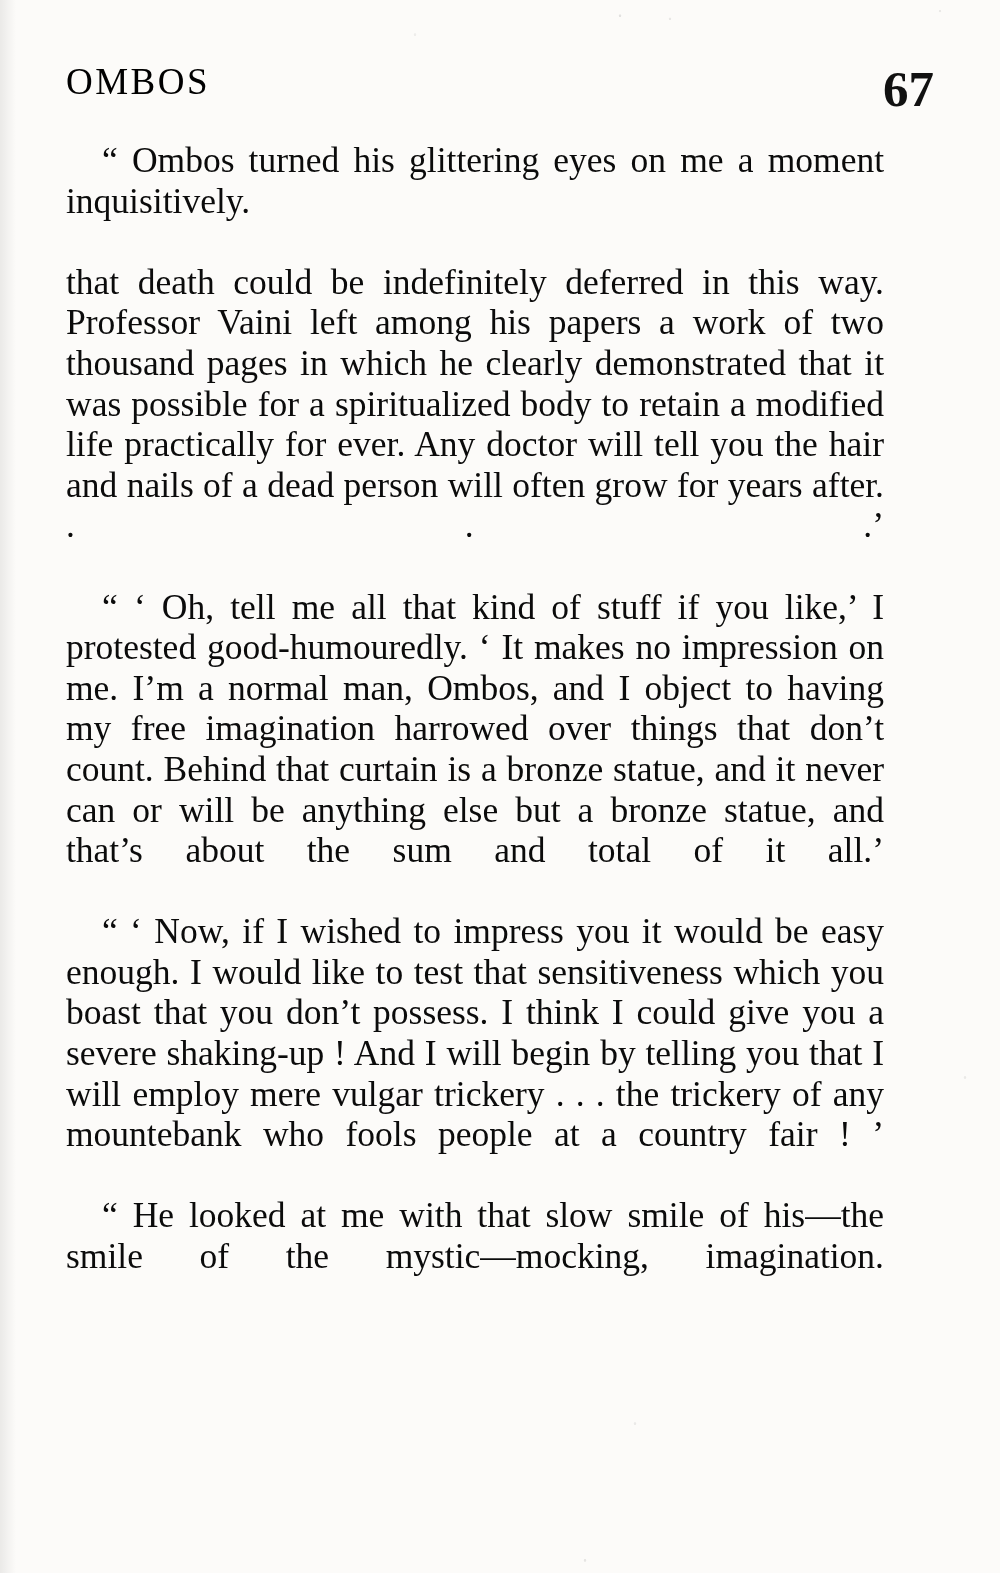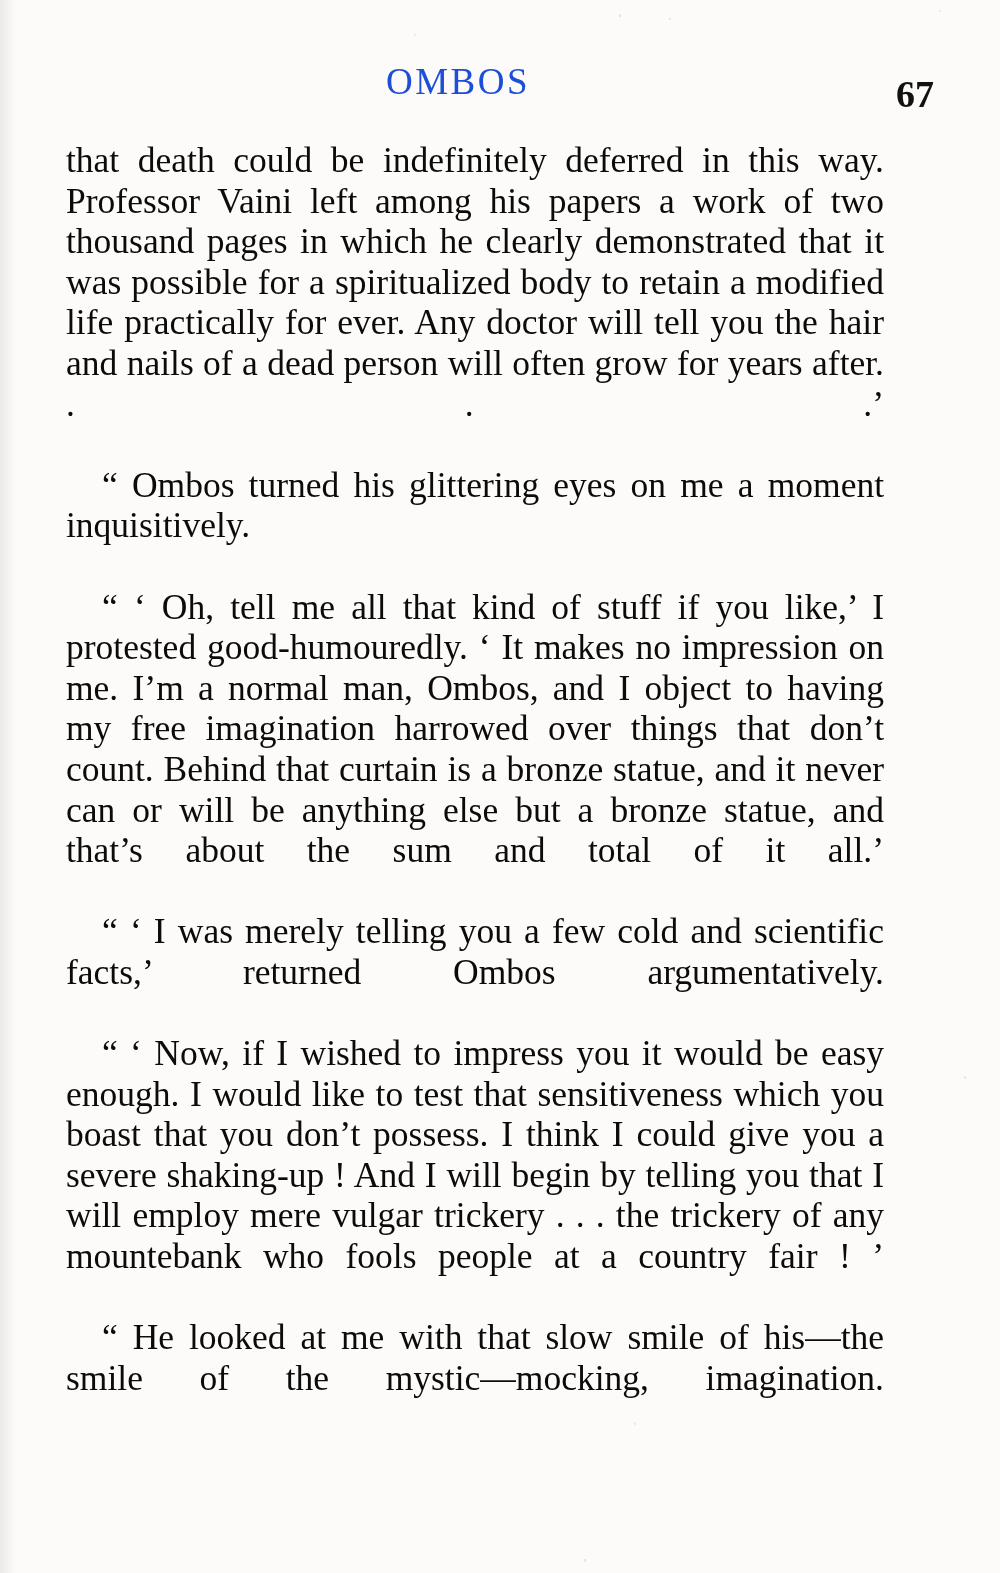--- a/index.html
+++ b/index.html
@@ -42,29 +42,27 @@
     top: 60px;
     height: 58px;
     display: flex;
     align-items: flex-start;
     justify-content: space-between;
   }
   .running-title {
     font-size: 37px;
     letter-spacing: 2.5px;
     font-weight: 400;
-    color: #1d4ed8;
-    margin-left: 320px;
+    color: #000000;
   }
   .folio {
-    font-size: 38px;
+    font-size: 51px;
     font-weight: 700;
     color: #111;
     letter-spacing: 0px;
-    margin-top: 12px;
   }
   .textblock {
     position: absolute;
     left: 66px;
     top: 140px;
     width: 818px;
   }
   .para {
     margin: 0;
     font-size: 35.5px;
@@ -102,20 +100,19 @@
 
 <div class="page">
   <div class="edge-shadow"></div>
 
   <div class="header">
     <div class="running-title">OMBOS</div>
     <div class="folio">67</div>
   </div>
 
   <div class="textblock">
+    <p class="para indent">“ Ombos turned his glittering eyes on me a moment inquisitively.</p>
     <p class="para">that death could be indefinitely deferred in this way. Professor Vaini left among his papers a work of two thousand pages in which he clearly demonstrated that it was possible for a spiritualized body to retain a modified life practically for ever. Any doctor will tell you the hair and nails of a dead person will often grow for years after. . . .’</p>
-    <p class="para indent">“ Ombos turned his glittering eyes on me a moment inquisitively.</p>
     <p class="para indent">“ ‘ Oh, tell me all that kind of stuff if you like,’ I protested good-humouredly. ‘ It makes no impression on me. I’m a normal man, Ombos, and I object to having my free imagination harrowed over things that don’t count. Behind that curtain is a bronze statue, and it never can or will be anything else but a bronze statue, and that’s about the sum and total of it all.’</p>
-    <p class="para indent">“ ‘ I was merely telling you a few cold and scientific facts,’ returned Ombos argumentatively.</p>
     <p class="para indent">“ ‘ Now, if I wished to impress you it would be easy enough. I would like to test that sensitiveness which you boast that you don’t possess. I think I could give you a severe shaking-up ! And I will begin by telling you that I will employ mere vulgar trickery . . . the trickery of any mountebank who fools people at a country fair ! ’</p>
     <p class="para indent">“ He looked at me with that slow smile of his—the smile of the mystic—mocking, imagination.</p>
   </div>
 </div>
 
 </body></html>

